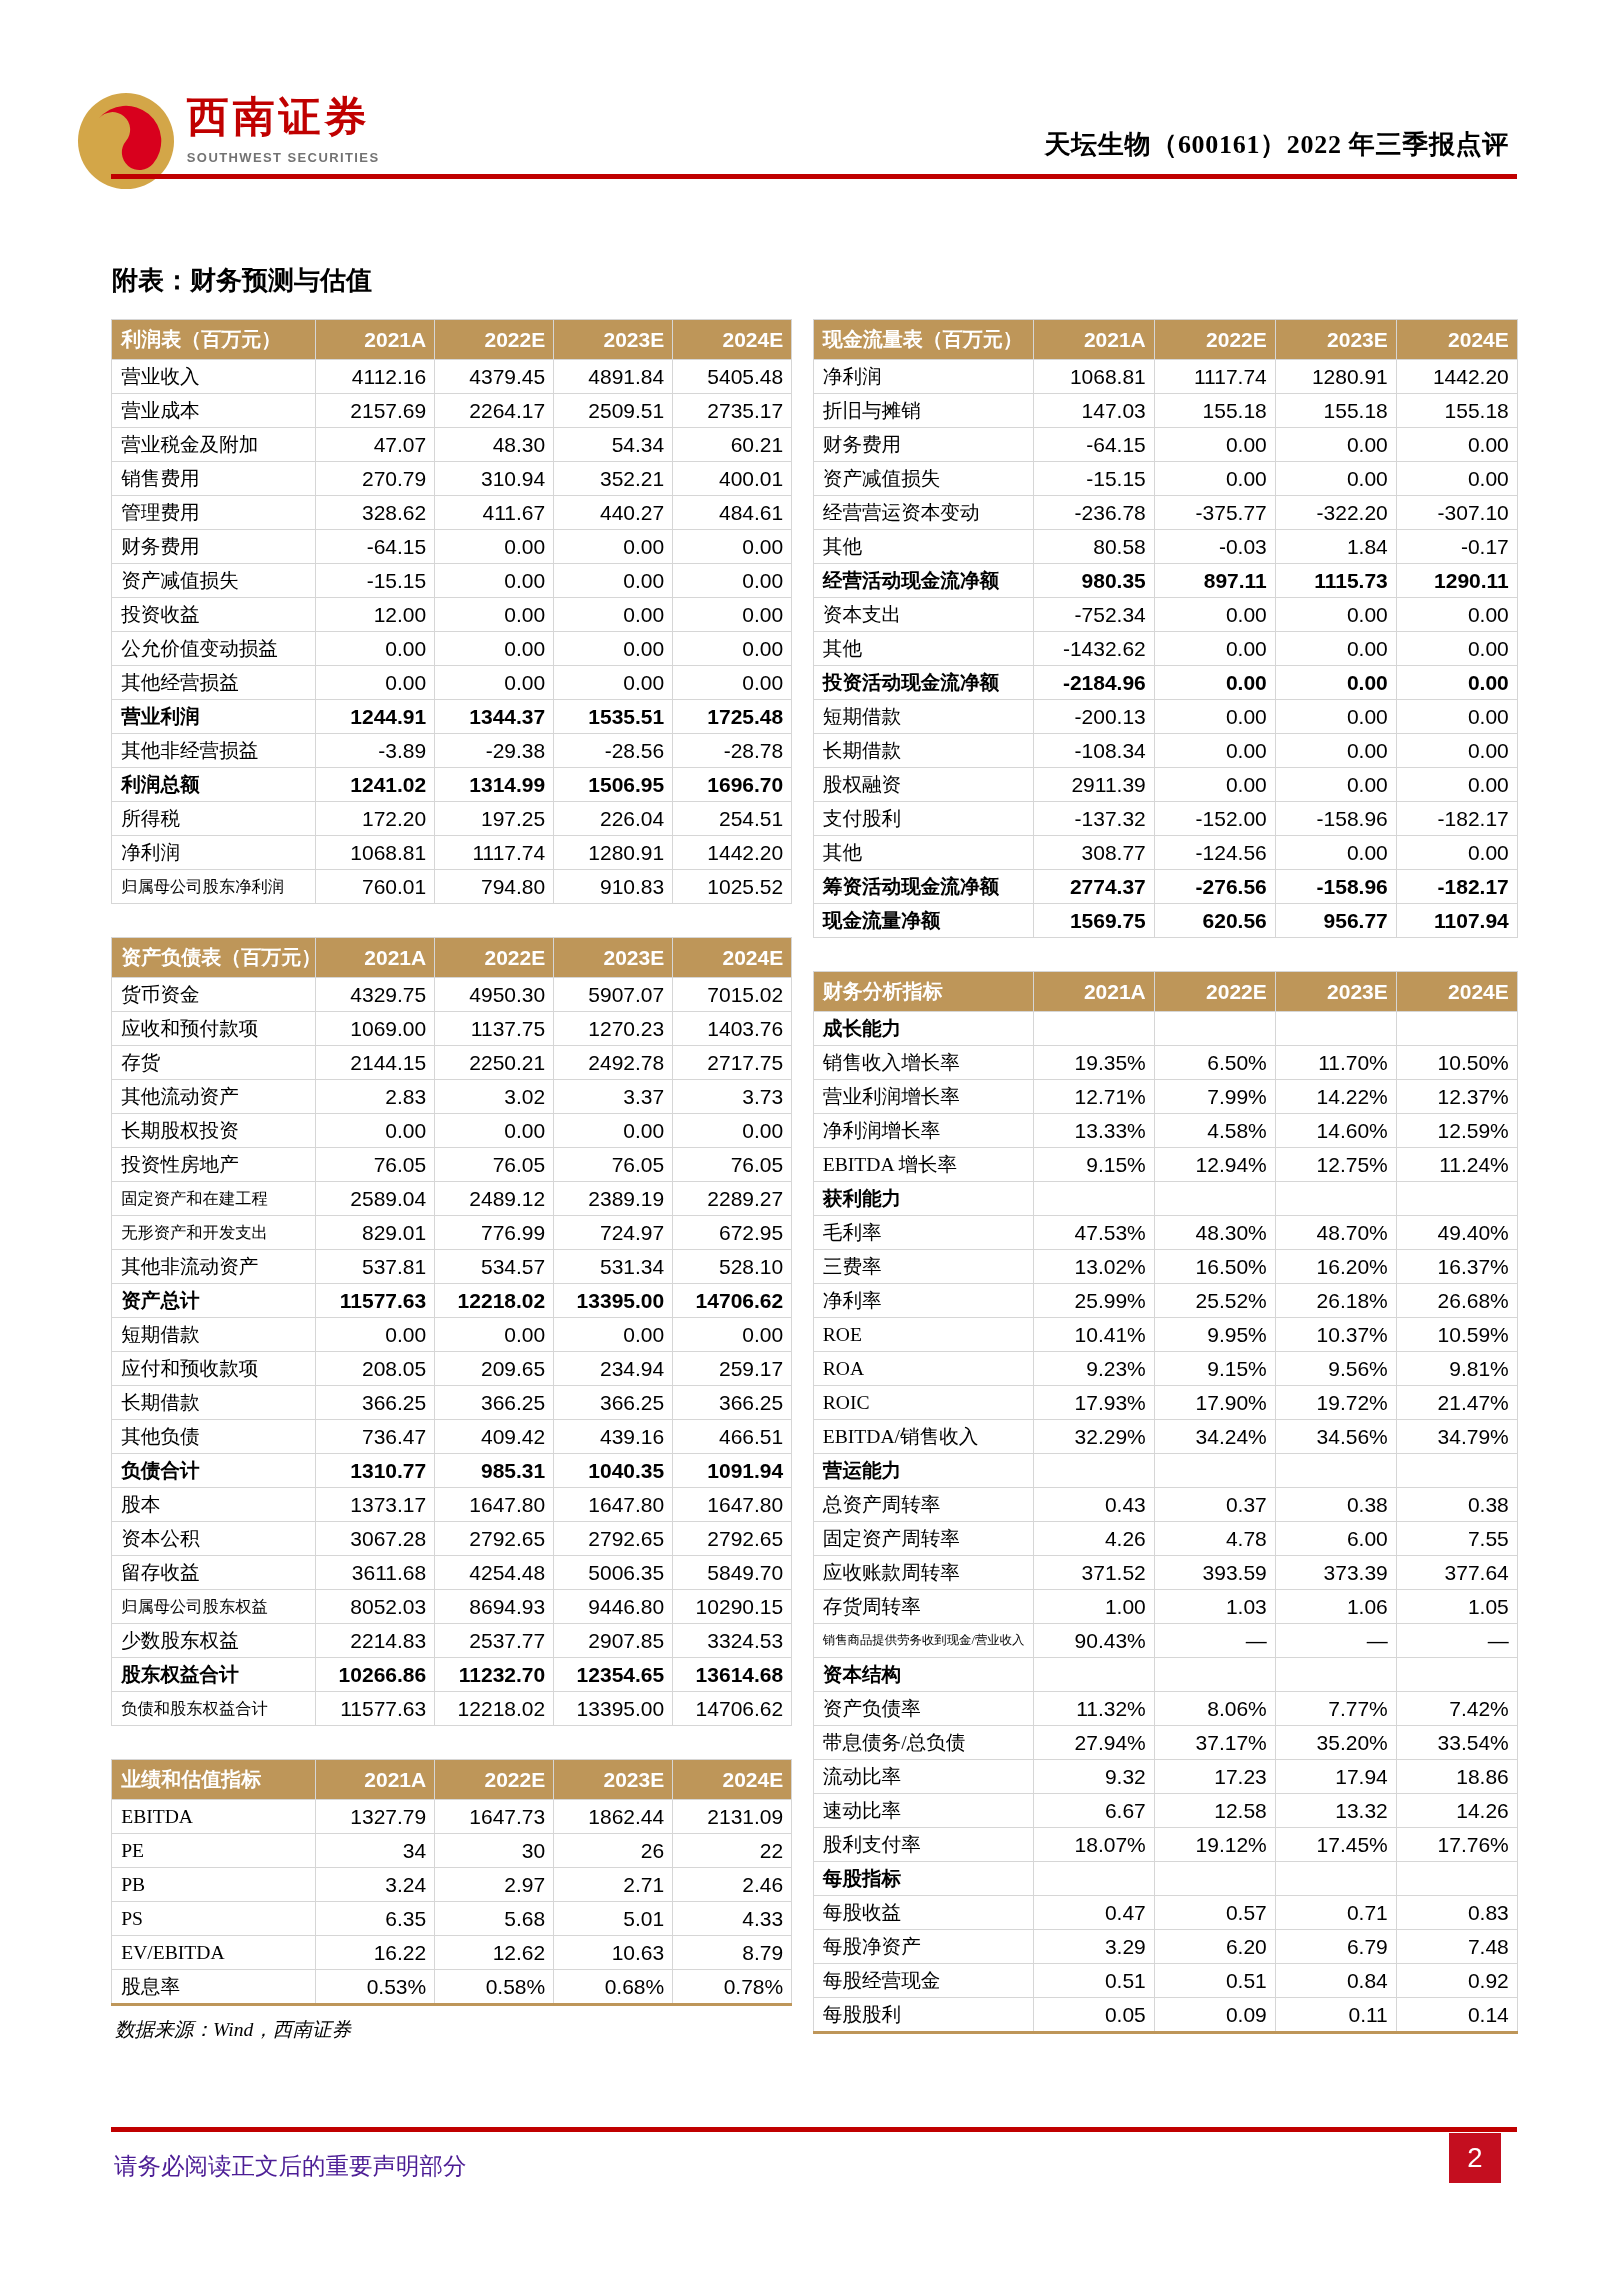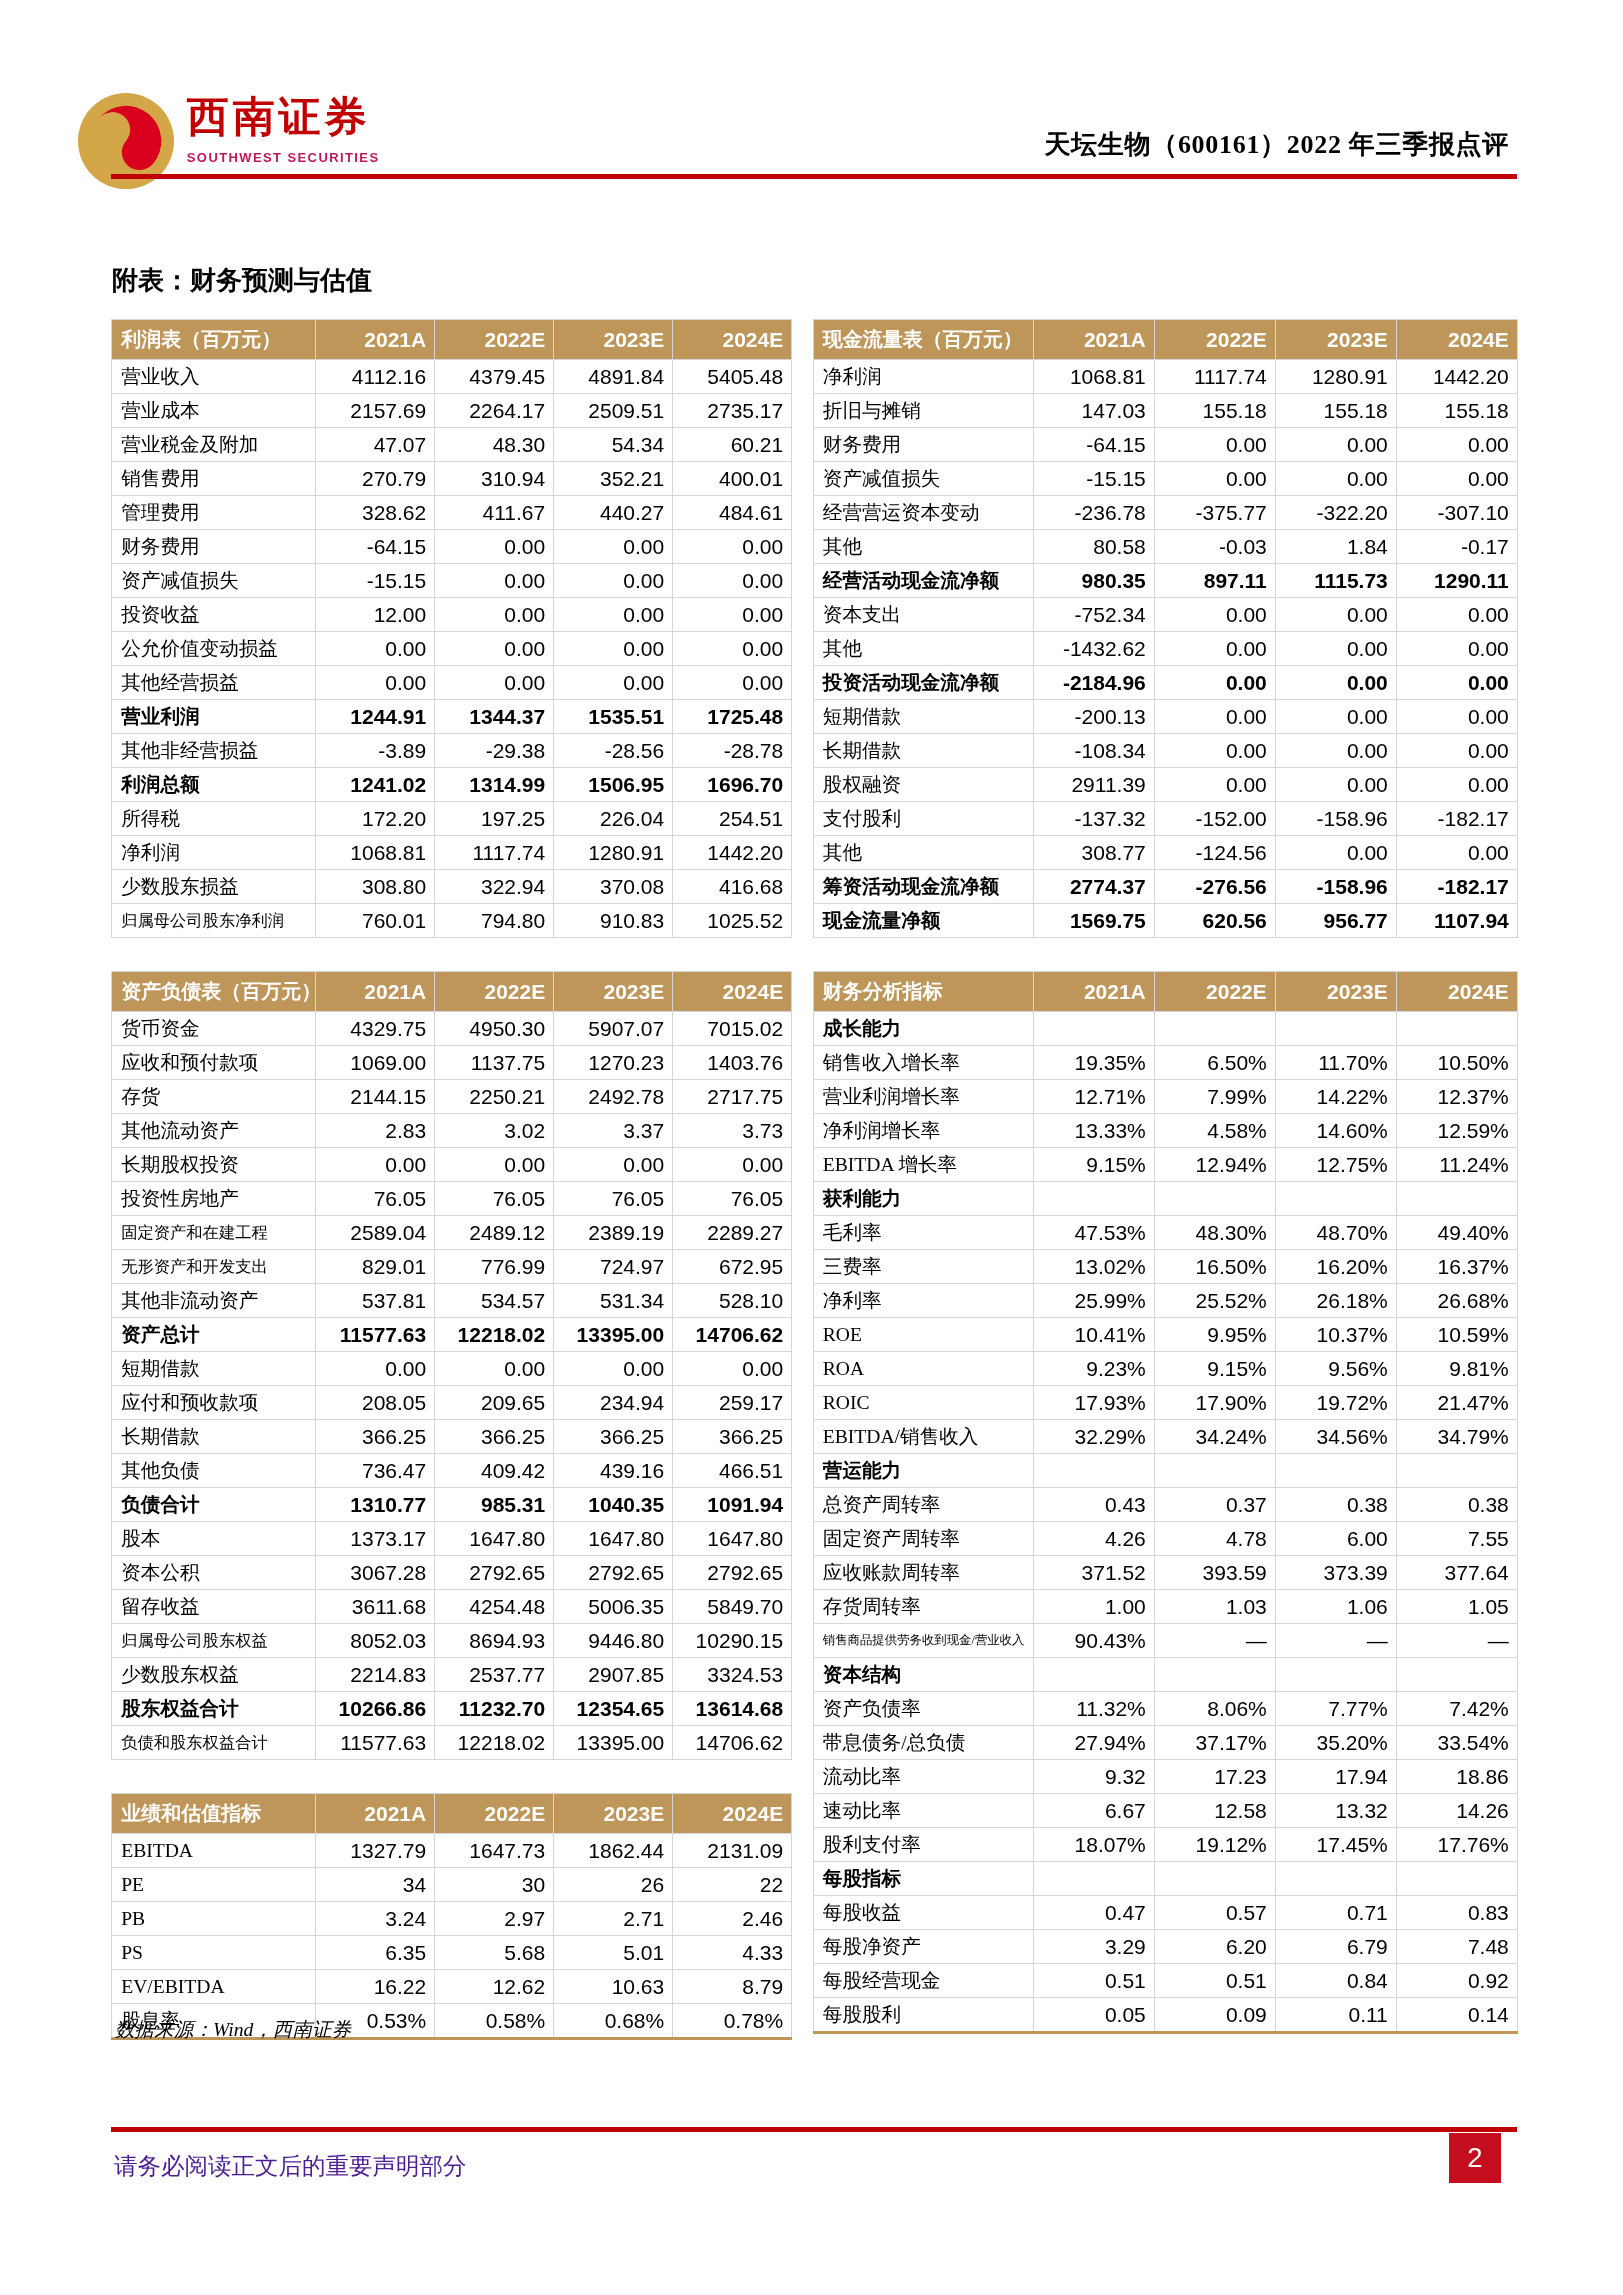--- a/index.html
+++ b/index.html
@@ -10,21 +10,21 @@
   }
   
   .logo { position:absolute; left:77px; top:84px; display:flex; align-items:flex-start; }
   .logo-mark { width:98px; height:118px; }
   .logo-text { margin-left:11.8px; padding-top:13px; }
   .brand-cn {
     color:#C00000; font-size:42px; font-weight:bold; letter-spacing:3.9px;
     line-height:1.1; font-family:Liberation Mono, monospace;
   }
   .brand-en {
-    color:#be185d; font-size:13px; font-weight:bold; letter-spacing:1.4px;
+    color:#737373; font-size:13px; font-weight:bold; letter-spacing:1.4px;
     margin-top:6.5px; font-family:"Liberation Sans","DejaVu Sans",sans-serif;
   }
   .doc-title {
     position:absolute; top:127px; right:114px; font-size:26px; font-weight:bold;
     letter-spacing:0.7px;
   }
   .rule-top { position:absolute; left:111px; top:174px; width:1406px; height:4.6px; background:#C00000; }
   .section-title { position:absolute; left:112px; top:263px; font-size:26px; font-weight:bold; }
 
   
@@ -214,27 +214,20 @@
               <td class="val">254.51</td>
             </tr>
             <tr>
               <td class="lbl">净利润</td>
               <td class="val">1068.81</td>
               <td class="val">1117.74</td>
               <td class="val">1280.91</td>
               <td class="val">1442.20</td>
             </tr>
             <tr>
-              <td class="lbl">少数股东损益</td>
-              <td class="val">308.80</td>
-              <td class="val">322.94</td>
-              <td class="val">370.08</td>
-              <td class="val">416.68</td>
-            </tr>
-            <tr>
               <td class="lbl small">归属母公司股东净利润</td>
               <td class="val">760.01</td>
               <td class="val">794.80</td>
               <td class="val">910.83</td>
               <td class="val">1025.52</td>
             </tr>
           </tbody>
         </table>
       <div class="tgap"></div>
       <table>

